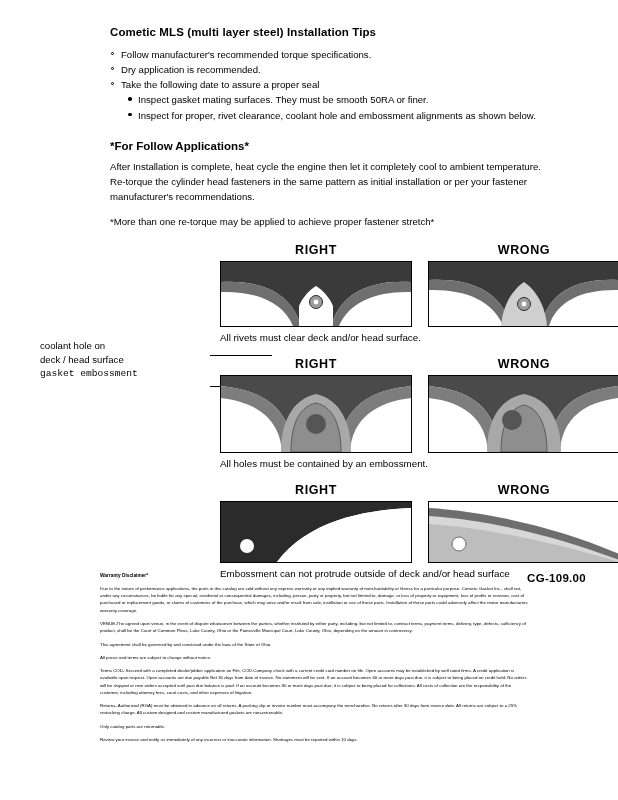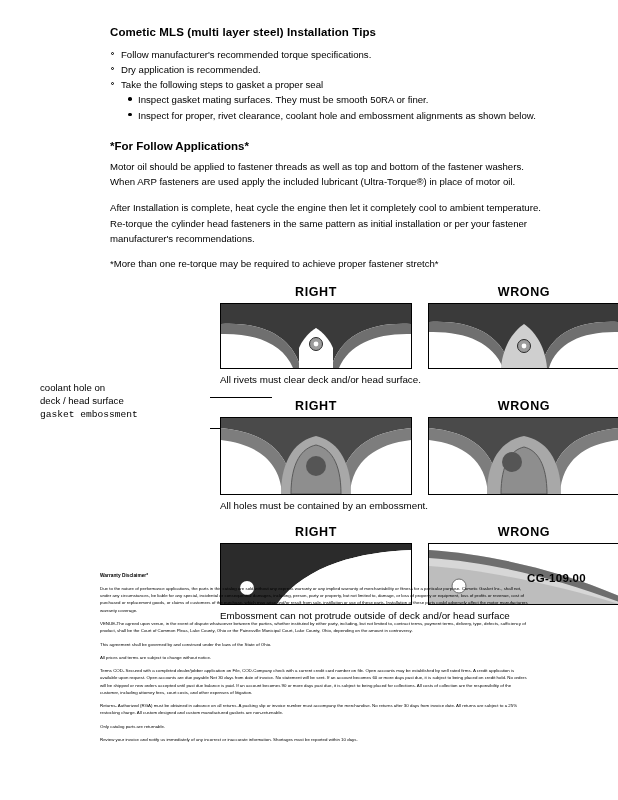--- a/index.html
+++ b/index.html
@@ -171,32 +171,31 @@
 <body>
 
 <div class="page">
 
   <h1 class="title">Cometic MLS (multi layer steel) Installation Tips</h1>
 
   <ul class="bullets">
     <li><span>Follow manufacturer's recommended torque specifications.</span></li>
     <li><span>Dry application is recommended.</span></li>
     <li>
-      <span>Take the following steps to gasket a proper seal</span>
+      <span>Take the following date to assure a proper seal</span>
       <ul class="subbullets">
         <li><span>Inspect gasket mating surfaces.  They must be smooth 50RA or finer.</span></li>
         <li><span>Inspect for proper, rivet clearance, coolant hole and embossment alignments as shown below.</span></li>
       </ul>
     </li>
   </ul>
 
   <h2 class="subtitle">*For Follow Applications*</h2>
-  <p class="para">Motor oil should be applied to fastener threads as well as top and bottom of the fastener washers. When ARP fasteners are used apply the included lubricant (Ultra-Torque®) in place of motor oil.</p>
   <p class="para">After Installation is complete, heat cycle the engine then let it completely cool to ambient temperature. Re-torque the cylinder head fasteners in the same pattern as initial installation or per your fastener manufacturer's recommendations.</p>
-  <p class="note">*More than one re-torque may be required to achieve proper fastener stretch*</p>
+  <p class="note">*More than one re-torque may be applied to achieve proper fastener stretch*</p>
 
   <div class="figures">
 
     <div class="callouts">
       <div class="c1">coolant hole on<br>deck / head surface</div>
       <div class="c2">gasket embossment</div>
     </div>
 
     <div class="leader" style="left:-10px; top:112px; width:62px;"></div>
     <div class="leader" style="left:-10px; top:143px; width:82px;"></div>

